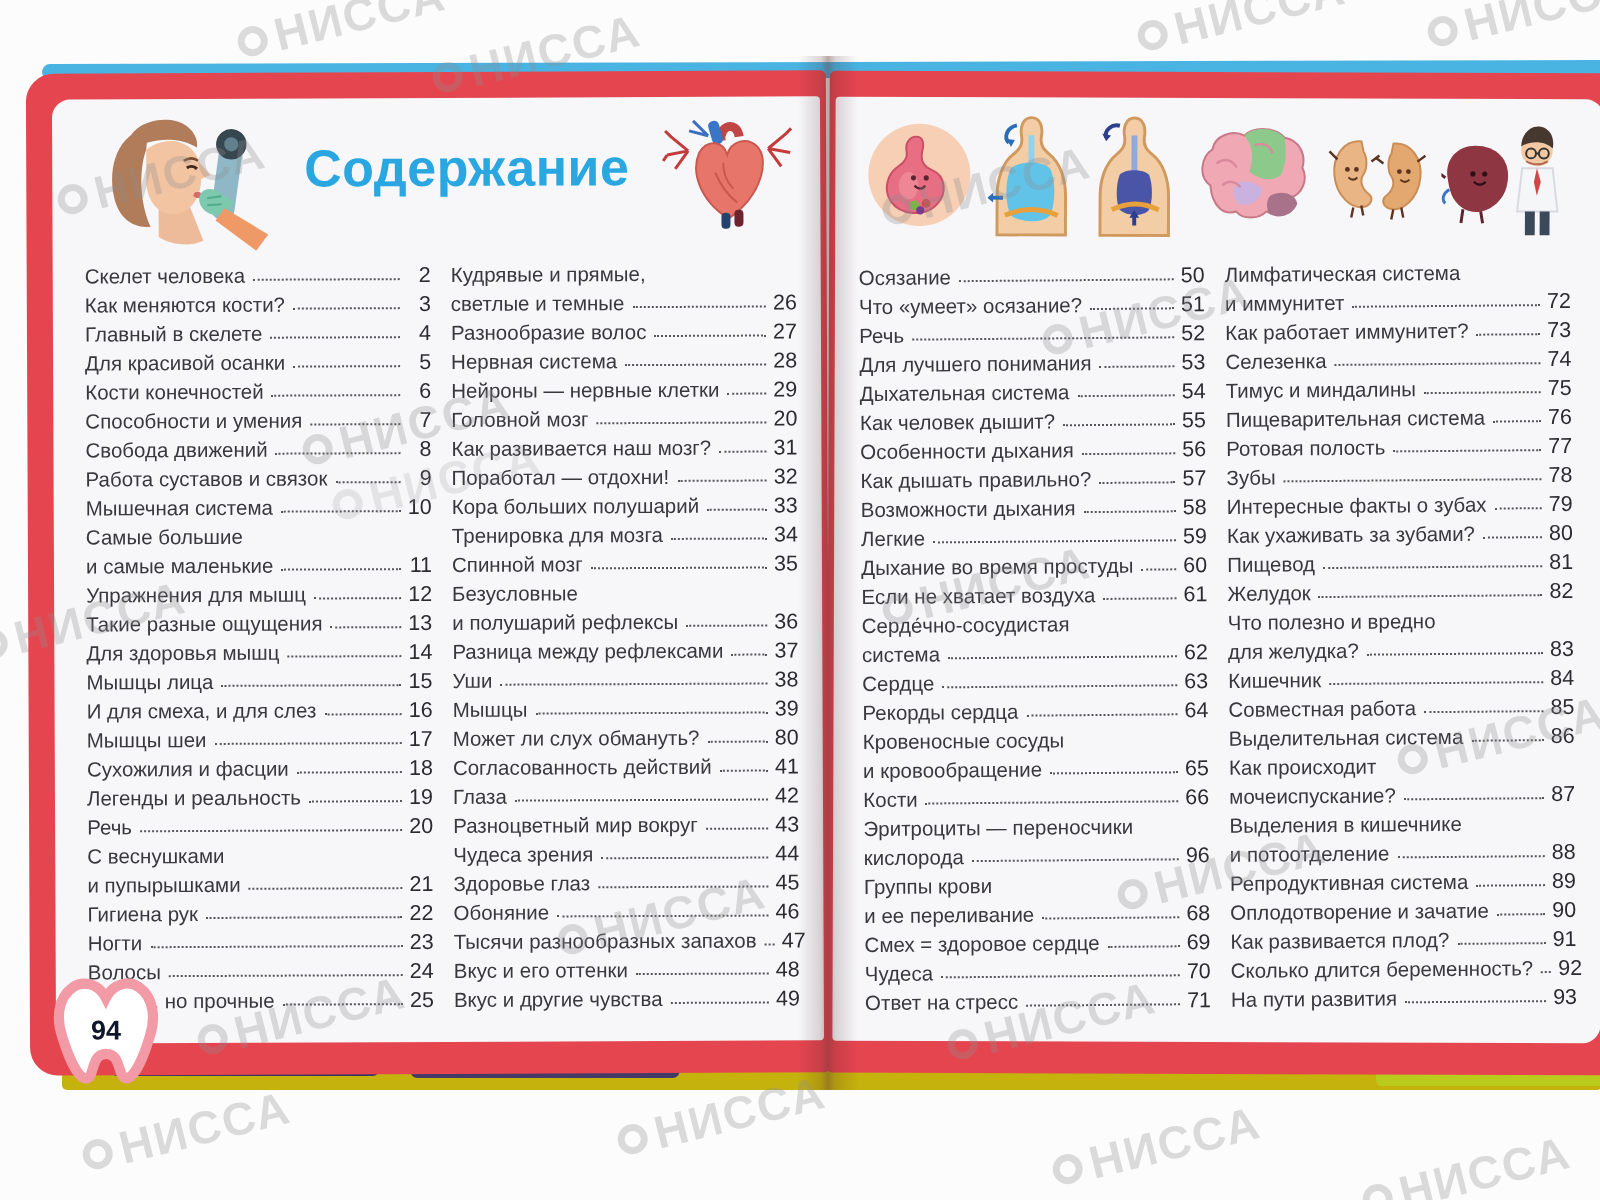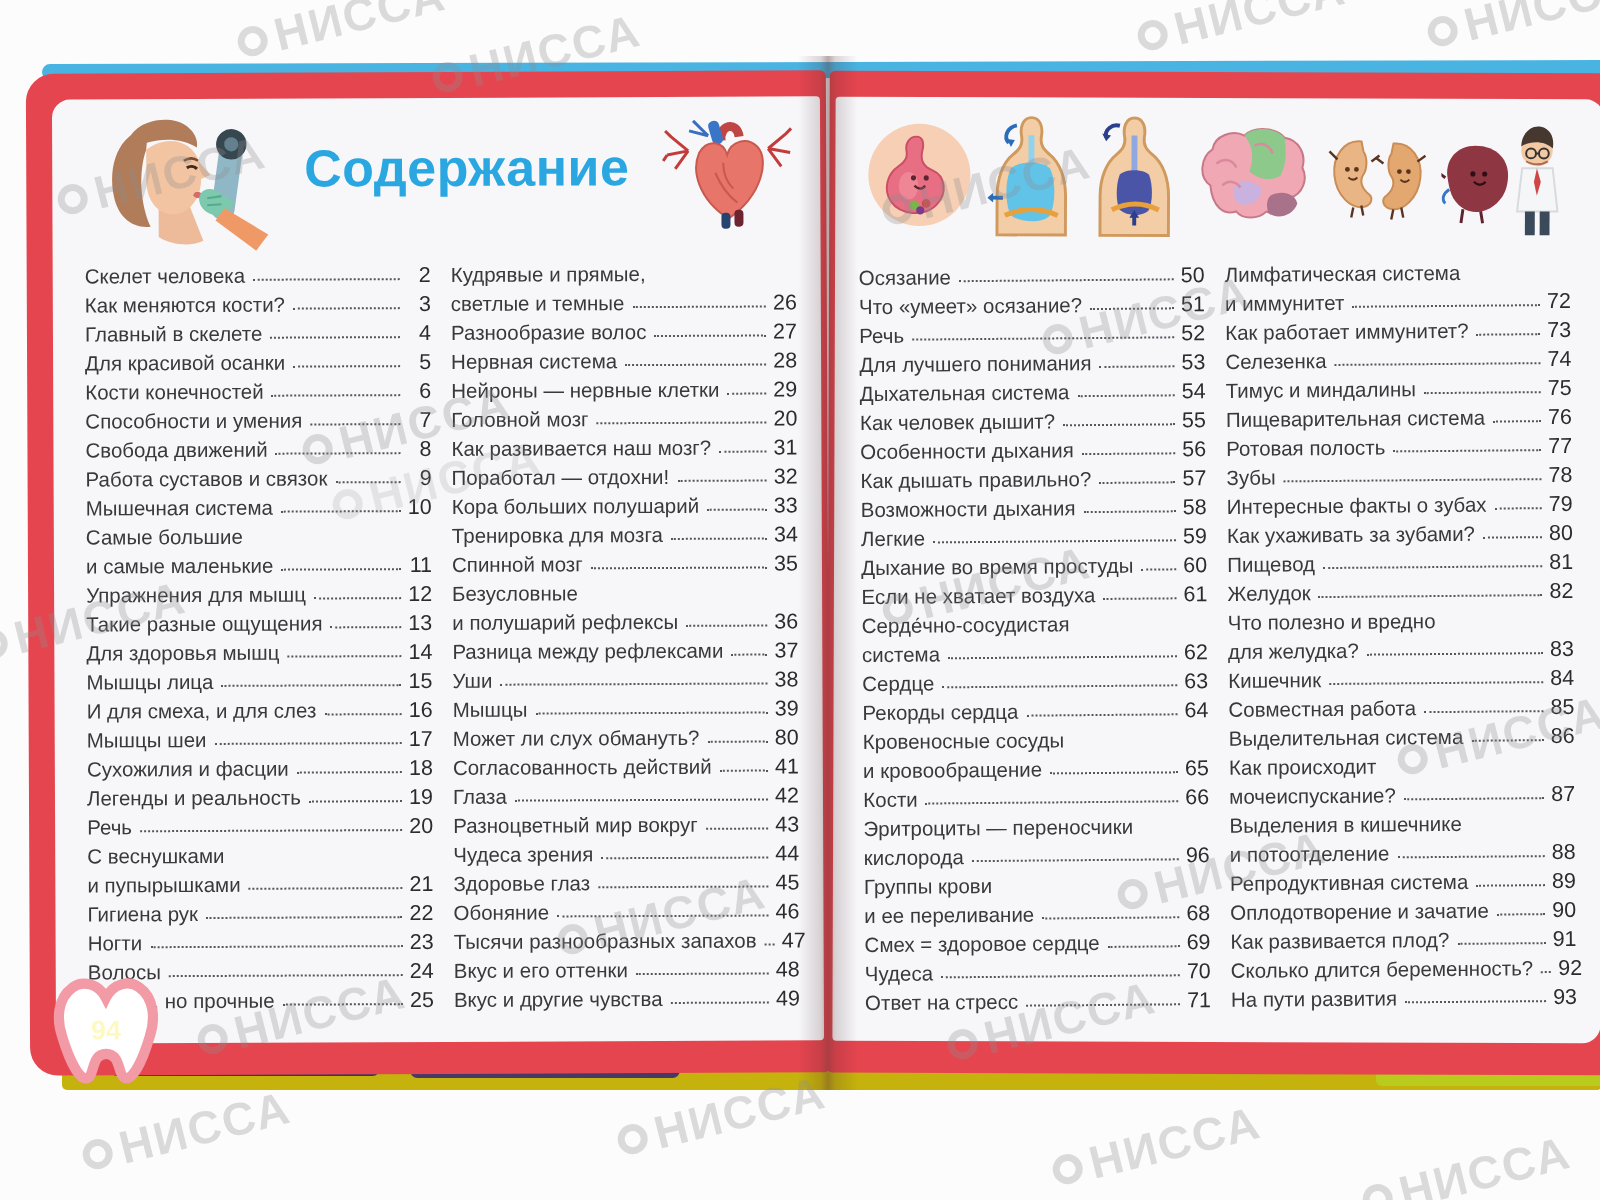--- a/index.html
+++ b/index.html
@@ -50,21 +50,21 @@
   .toc-label { white-space:nowrap; padding-bottom:2px; }
   .toc-leader { flex:1; border-bottom:2.5px dotted #55555a; margin:0 3px 9px 8px; min-width:10px; }
   .toc-page { font-size:21.5px; padding-bottom:1px; min-width:28px; text-align:right; color:#2c2c30; }
 
   
   .badge { position:absolute; z-index:8; }
   .tooth-badge { left:20px; bottom:-18px; width:112px; height:120px; }
   .lips-badge  { right:24px; bottom:-14px; width:152px; height:94px; }
   .badge svg { position:absolute; inset:0; }
   .badge-num { position:absolute; width:100%; text-align:center; font-size:27px; font-weight:bold;
-    color:#fef9c3; }
+    color:#0f172a; }
   .tooth-badge .badge-num { top:42px; }
   .lips-badge  .badge-num { top:32px; }
 
   
   #wm-layer { position:absolute; inset:0; z-index:9; pointer-events:none; }
   .wm { position:absolute; display:flex; align-items:center; gap:8px;
     transform:rotate(-14deg); opacity:0.30; color:#8e8e90; }
   .wm-ring { width:30px; height:30px; border:7px solid #8e8e90; border-radius:50%; display:inline-block; }
   .wm-text { font-size:46px; font-weight:bold; letter-spacing:2px; }
 </style>

